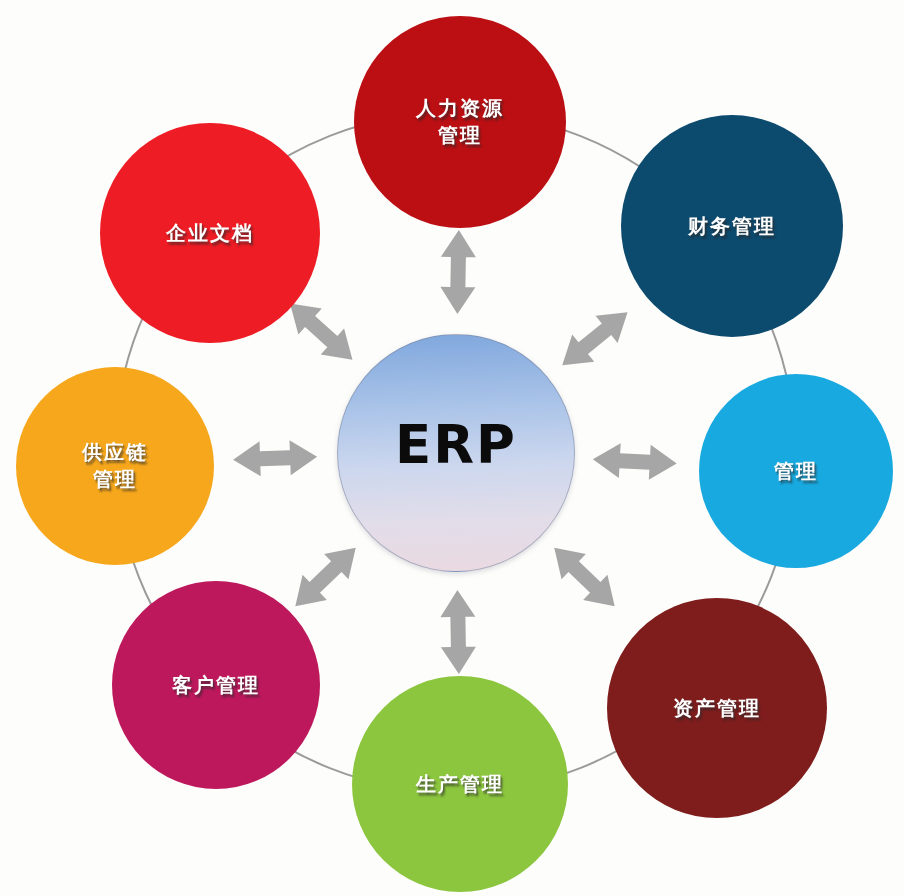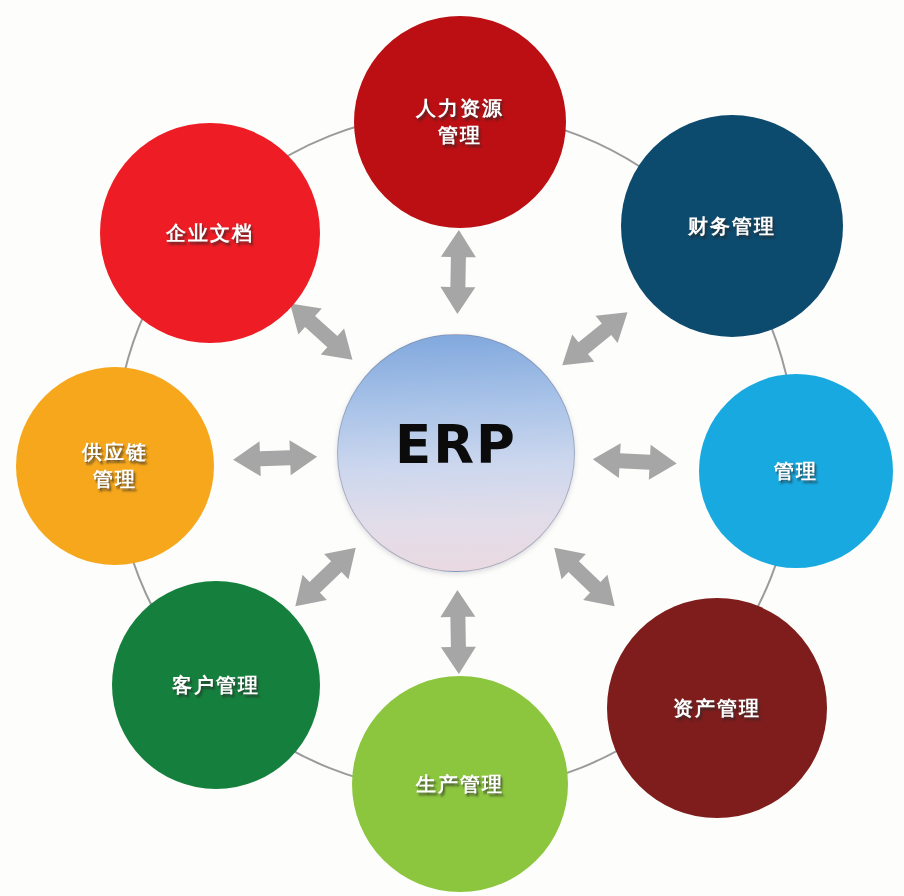--- a/index.html
+++ b/index.html
@@ -96,21 +96,21 @@
     </div>
   </div>
 
   <div class="node node-bottom" style="background: rgb(140, 198, 62);">
     <div class="label">
       <span>生产管理</span>
 
     </div>
   </div>
 
-  <div class="node node-bottomleft" style="background: #15803d;">
+  <div class="node node-bottomleft" style="background: #be185d;">
     <div class="label">
       <span>客户管理</span>
 
     </div>
   </div>
 
   <div class="node node-left" style="background: rgb(246, 167, 28);">
     <div class="label">
       <span>供应链</span>
       <span>管理</span>

